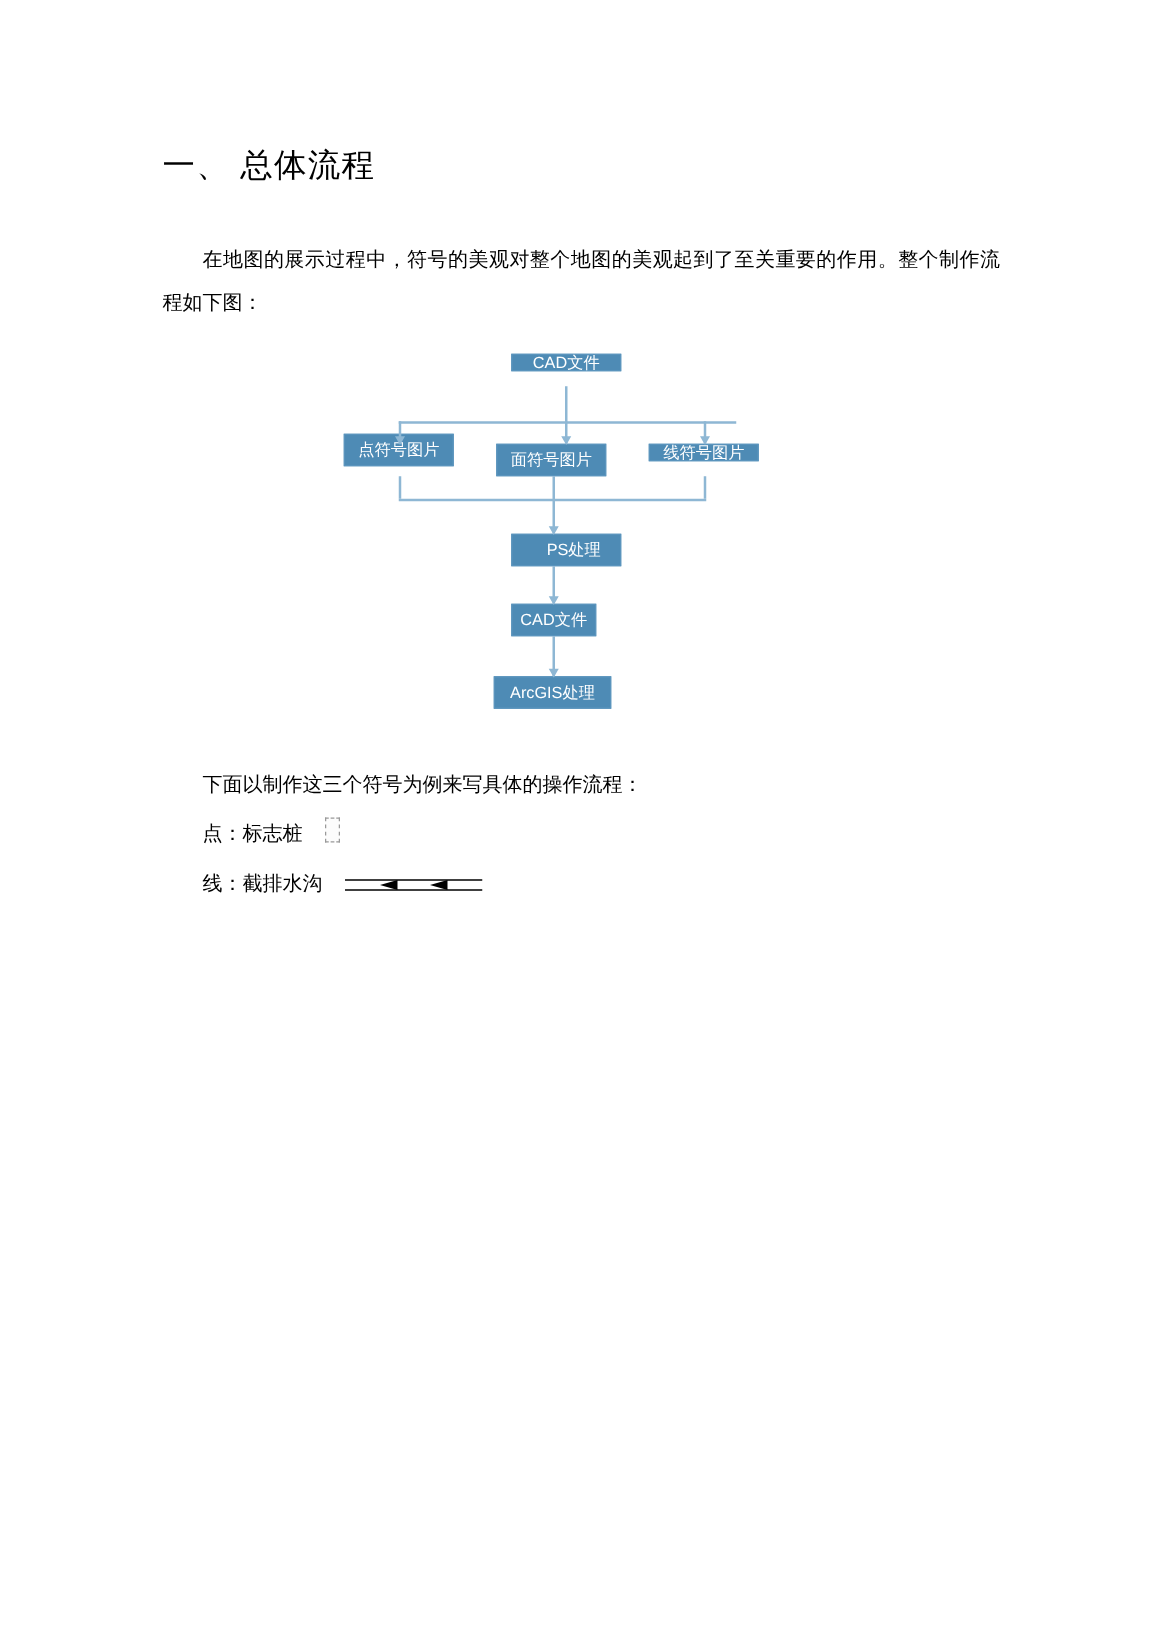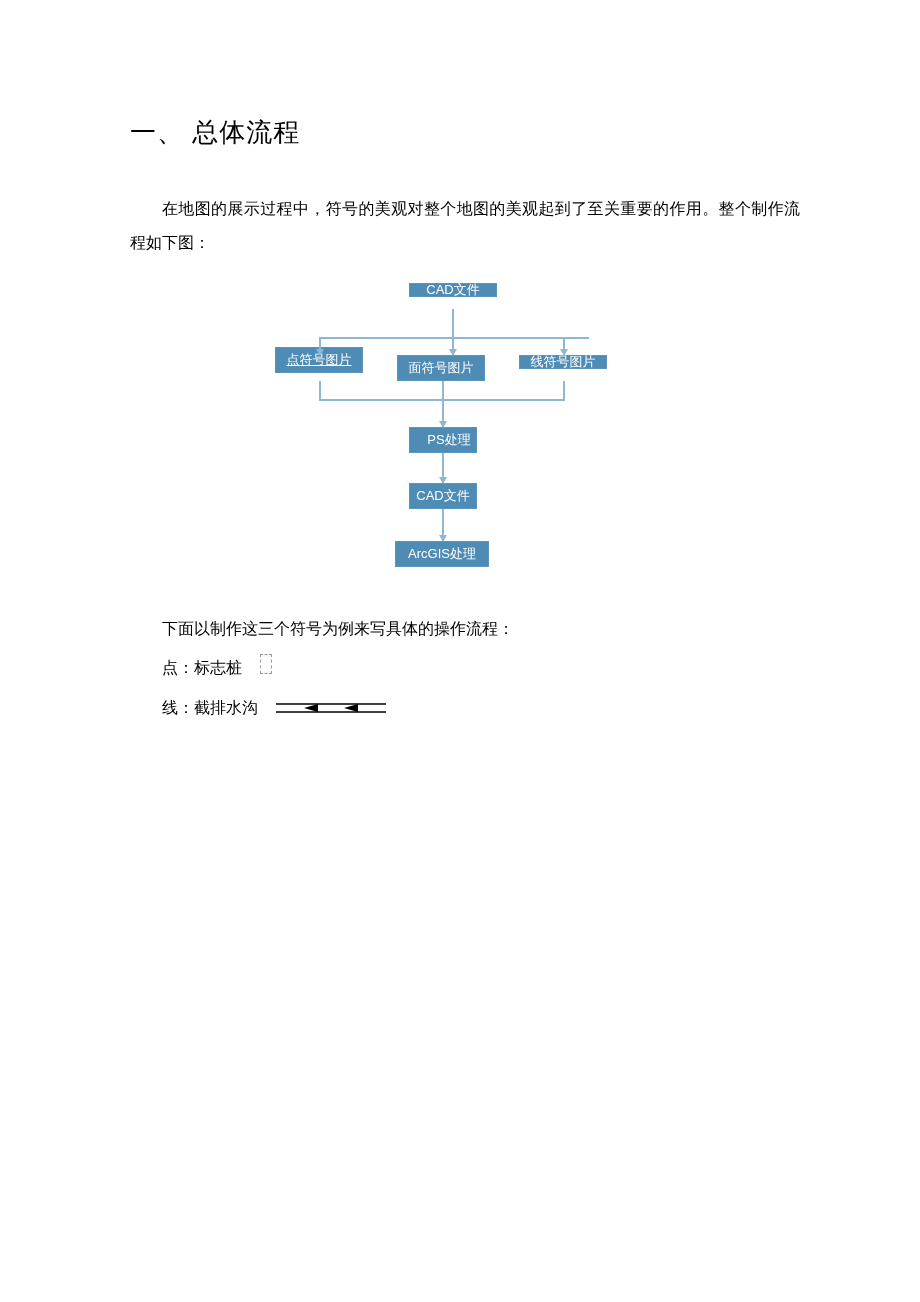--- a/index.html
+++ b/index.html
@@ -41,24 +41,24 @@
       color: #fff;
       font-size: 13px;
       display: flex;
       align-items: center;
       justify-content: center;
       border: 1px solid #5a94bd;
       text-align: center;
       white-space: nowrap;
     }
     .b-top    { left: 154px; top: 0;    width: 88px; height: 14px; }
-    .b-left   { left: 20px;  top: 64px; width: 88px; height: 26px; text-decoration: underline; }
+    .b-left   { left: 20px;  top: 64px; width: 88px; height: 26px; }
     .b-mid    { left: 142px; top: 72px; width: 88px; height: 26px; }
     .b-right  { left: 264px; top: 72px; width: 88px; height: 14px; }
-    .b-ps     { left: 154px; top: 144px; width: 68px; height: 26px; padding-left: 12px; }
+    .b-ps     { left: 154px; top: 144px; width: 88px; height: 26px; padding-left: 12px; }
     .b-fc     { left: 154px; top: 200px; width: 68px; height: 26px; }
     .b-arc    { left: 140px; top: 258px; width: 94px; height: 26px; }
 
     .conn { position: absolute; background: #8eb7d4; }
     .c1 { left: 197px; top: 26px; width: 2px; height: 46px; } 
     .c2 { left: 64px;  top: 54px; width: 270px; height: 2px; } 
     .c3 { left: 64px;  top: 54px; width: 2px; height: 18px; } 
     .c4 { left: 308px; top: 54px; width: 2px; height: 18px; } 
     .c5 { left: 64px;  top: 98px; width: 2px; height: 18px; } 
     .c6 { left: 308px; top: 98px; width: 2px; height: 18px; } 

